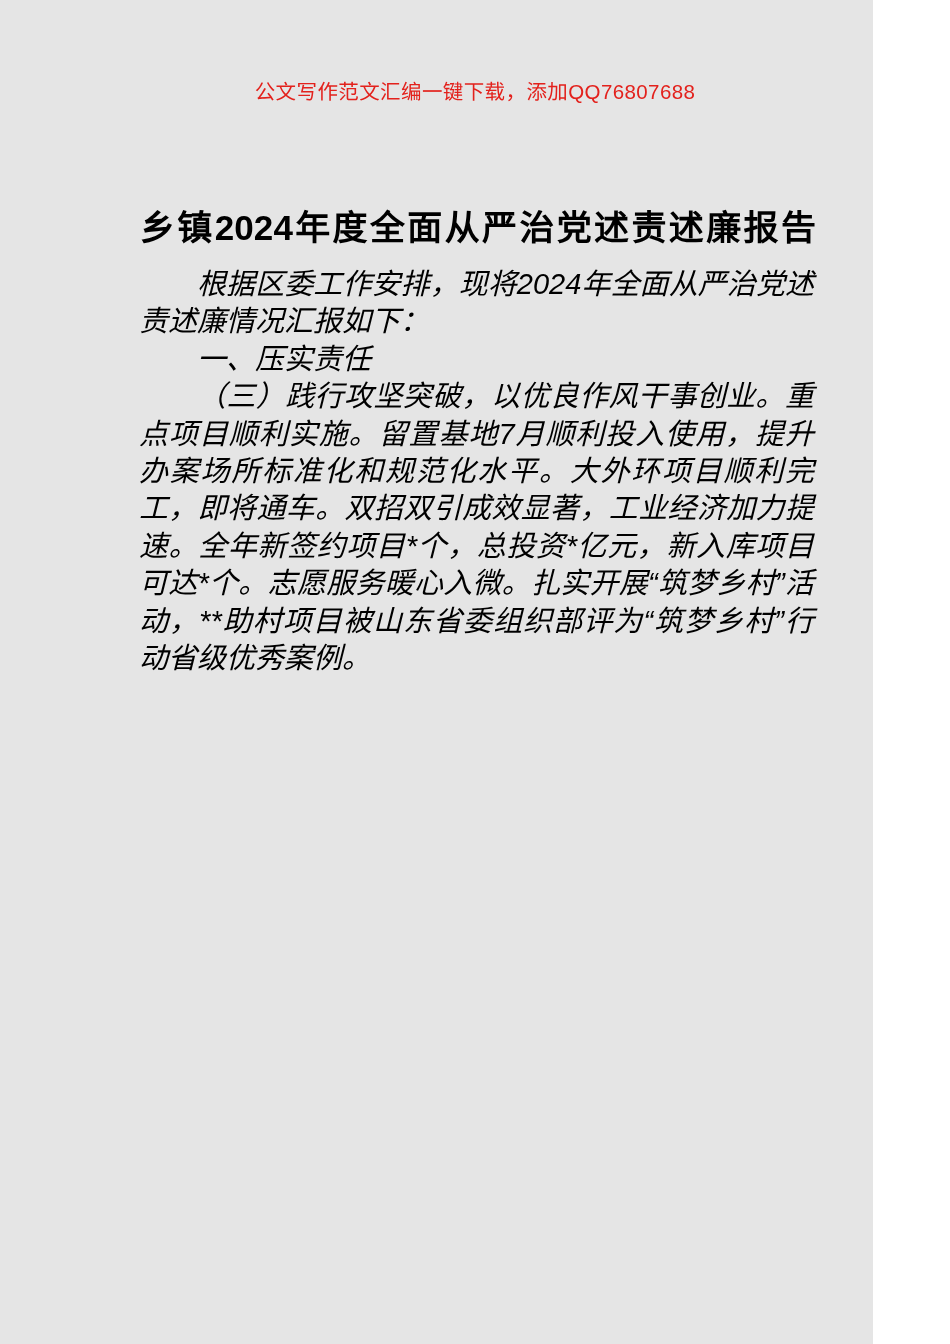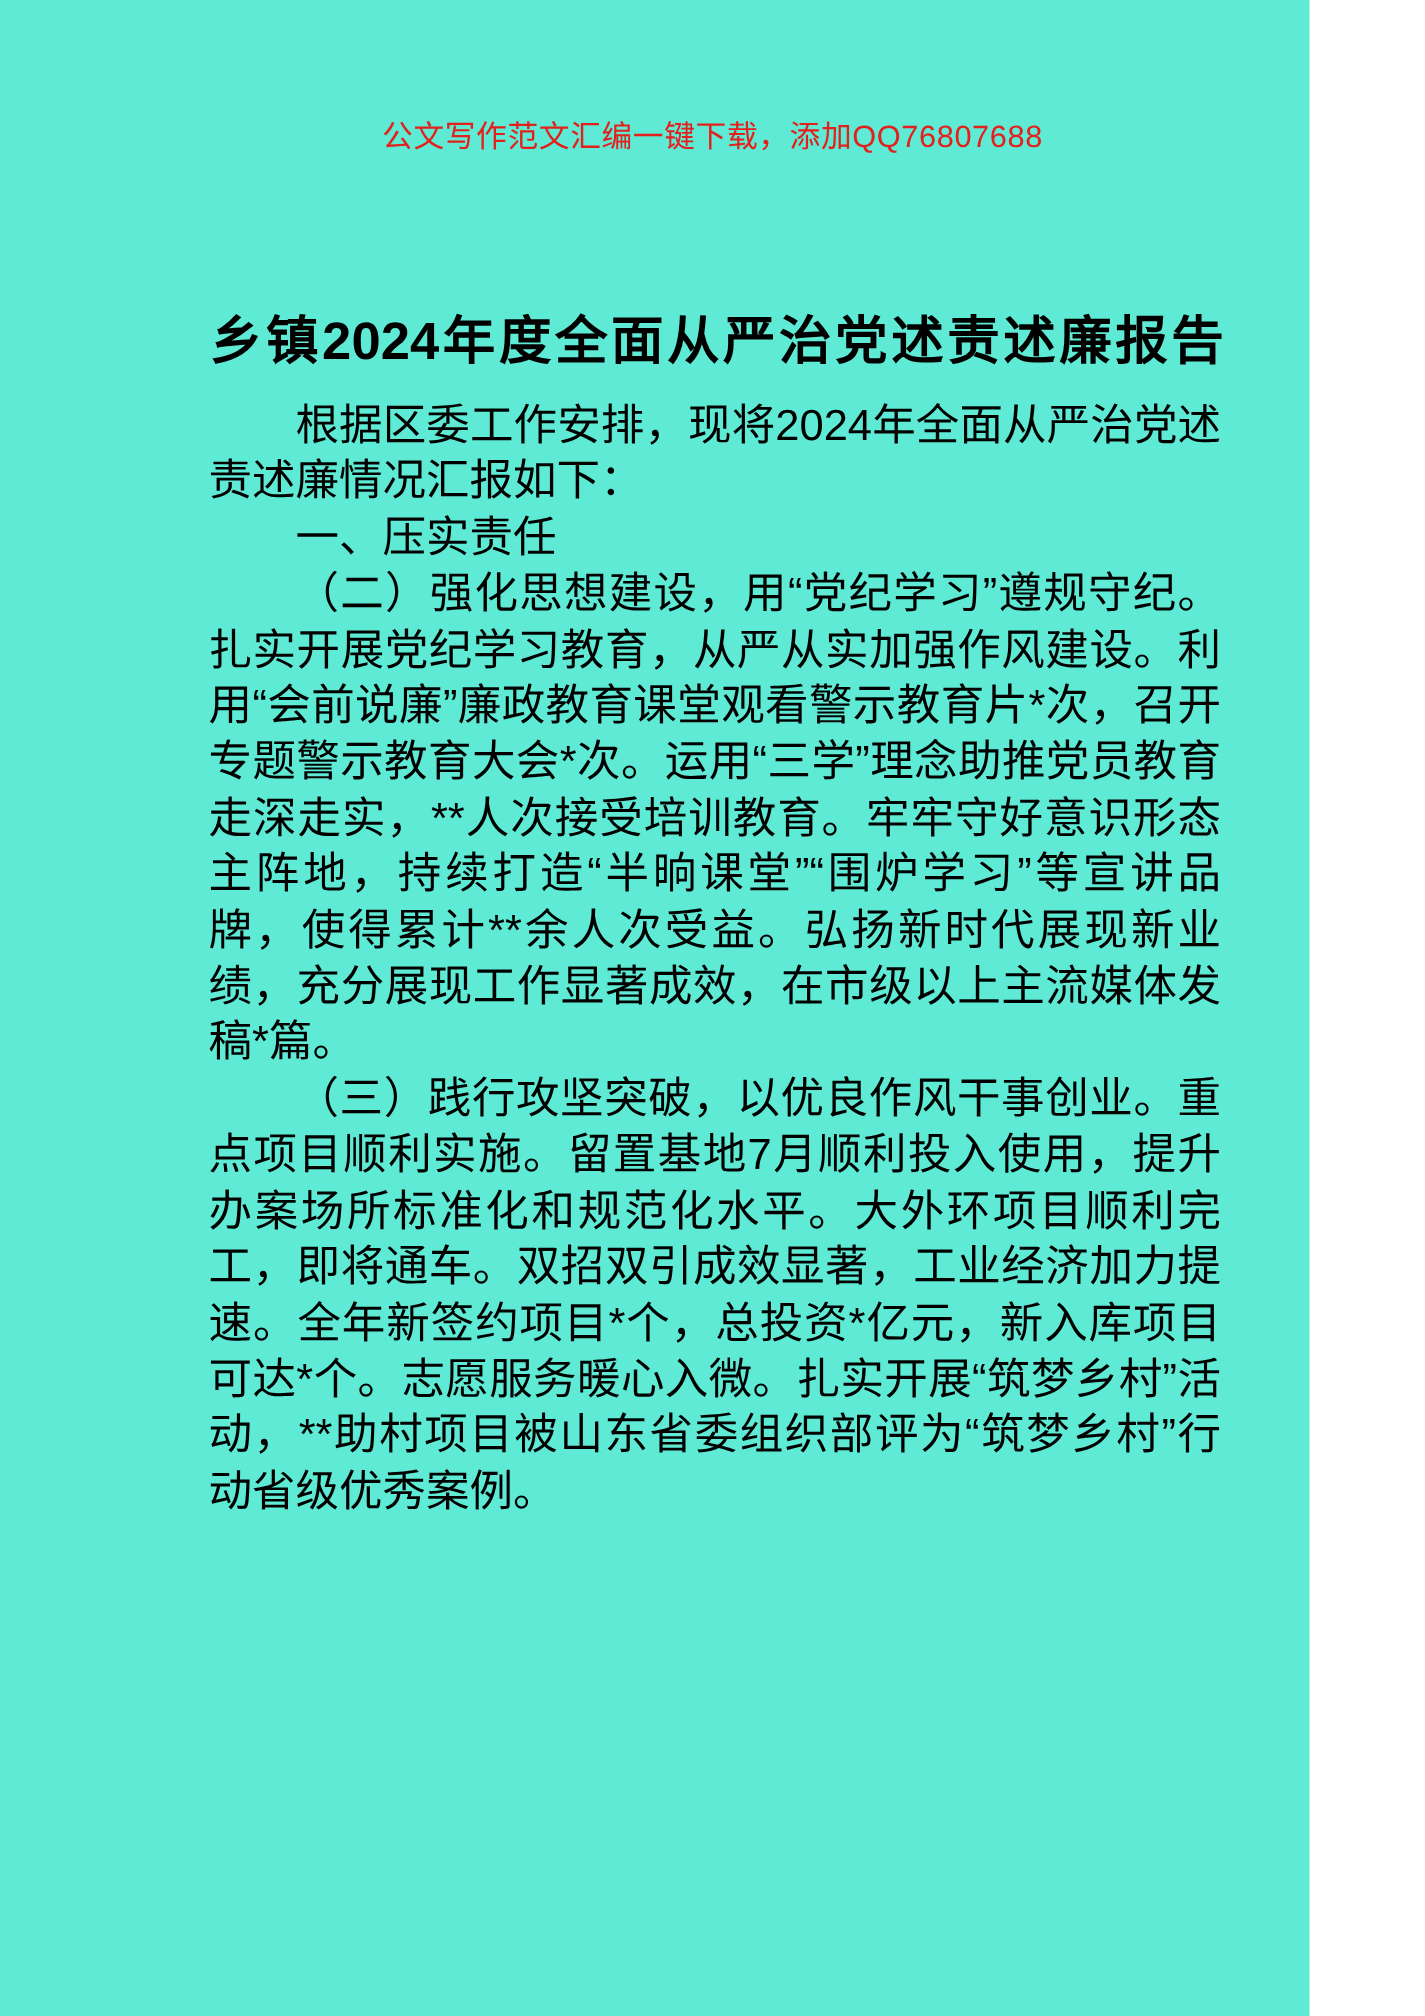--- a/index.html
+++ b/index.html
@@ -15,21 +15,21 @@
     font-family: "Liberation Sans", "DejaVu Sans", sans-serif;
     color: #000000;
     overflow: hidden;
     -webkit-font-smoothing: antialiased;
   }
 
   .page {
     width: 873px;
     height: 1344px;
     box-sizing: border-box;
-    background: #5eead4;
+    background: #e5e5e5;
     position: relative;
   }
 
   
   .promo-header {
     position: absolute;
     top: 78px;
     left: 0;
     width: 950px;
     text-align: center;
@@ -71,32 +71,32 @@
     line-height: 37.4px;
     text-align: justify;
     text-justify: inter-ideograph;
     letter-spacing: 0px;
     margin: 0;
     color: #000000;
     word-break: break-all;
   }
   .para.indent {
     text-indent: 58px;
+    font-style: italic;
   }
 </style>
 </head>
 <body>
 
 <div class="page">
 
   <div class="promo-header">公文写作范文汇编一键下载，添加QQ76807688</div>
 
   <h1 class="doc-title">乡镇2024年度全面从严治党述责述廉报告</h1>
 
   <div class="body-block">
     <p class="para indent">根据区委工作安排，现将2024年全面从严治党述责述廉情况汇报如下：</p>
     <p class="para indent">一、压实责任</p>
-    <p class="para indent">（二）强化思想建设，用“党纪学习”遵规守纪。扎实开展党纪学习教育，从严从实加强作风建设。利用“会前说廉”廉政教育课堂观看警示教育片*次，召开专题警示教育大会*次。运用“三学”理念助推党员教育走深走实，**人次接受培训教育。牢牢守好意识形态主阵地，持续打造“半晌课堂”“围炉学习”等宣讲品牌，使得累计**余人次受益。弘扬新时代展现新业绩，充分展现工作显著成效，在市级以上主流媒体发稿*篇。</p>
     <p class="para indent">（三）践行攻坚突破，以优良作风干事创业。重点项目顺利实施。留置基地7月顺利投入使用，提升办案场所标准化和规范化水平。大外环项目顺利完工，即将通车。双招双引成效显著，工业经济加力提速。全年新签约项目*个，总投资*亿元，新入库项目可达*个。志愿服务暖心入微。扎实开展“筑梦乡村”活动，**助村项目被山东省委组织部评为“筑梦乡村”行动省级优秀案例。</p>
 
   </div>
 
 </div>
 
 </body></html>

